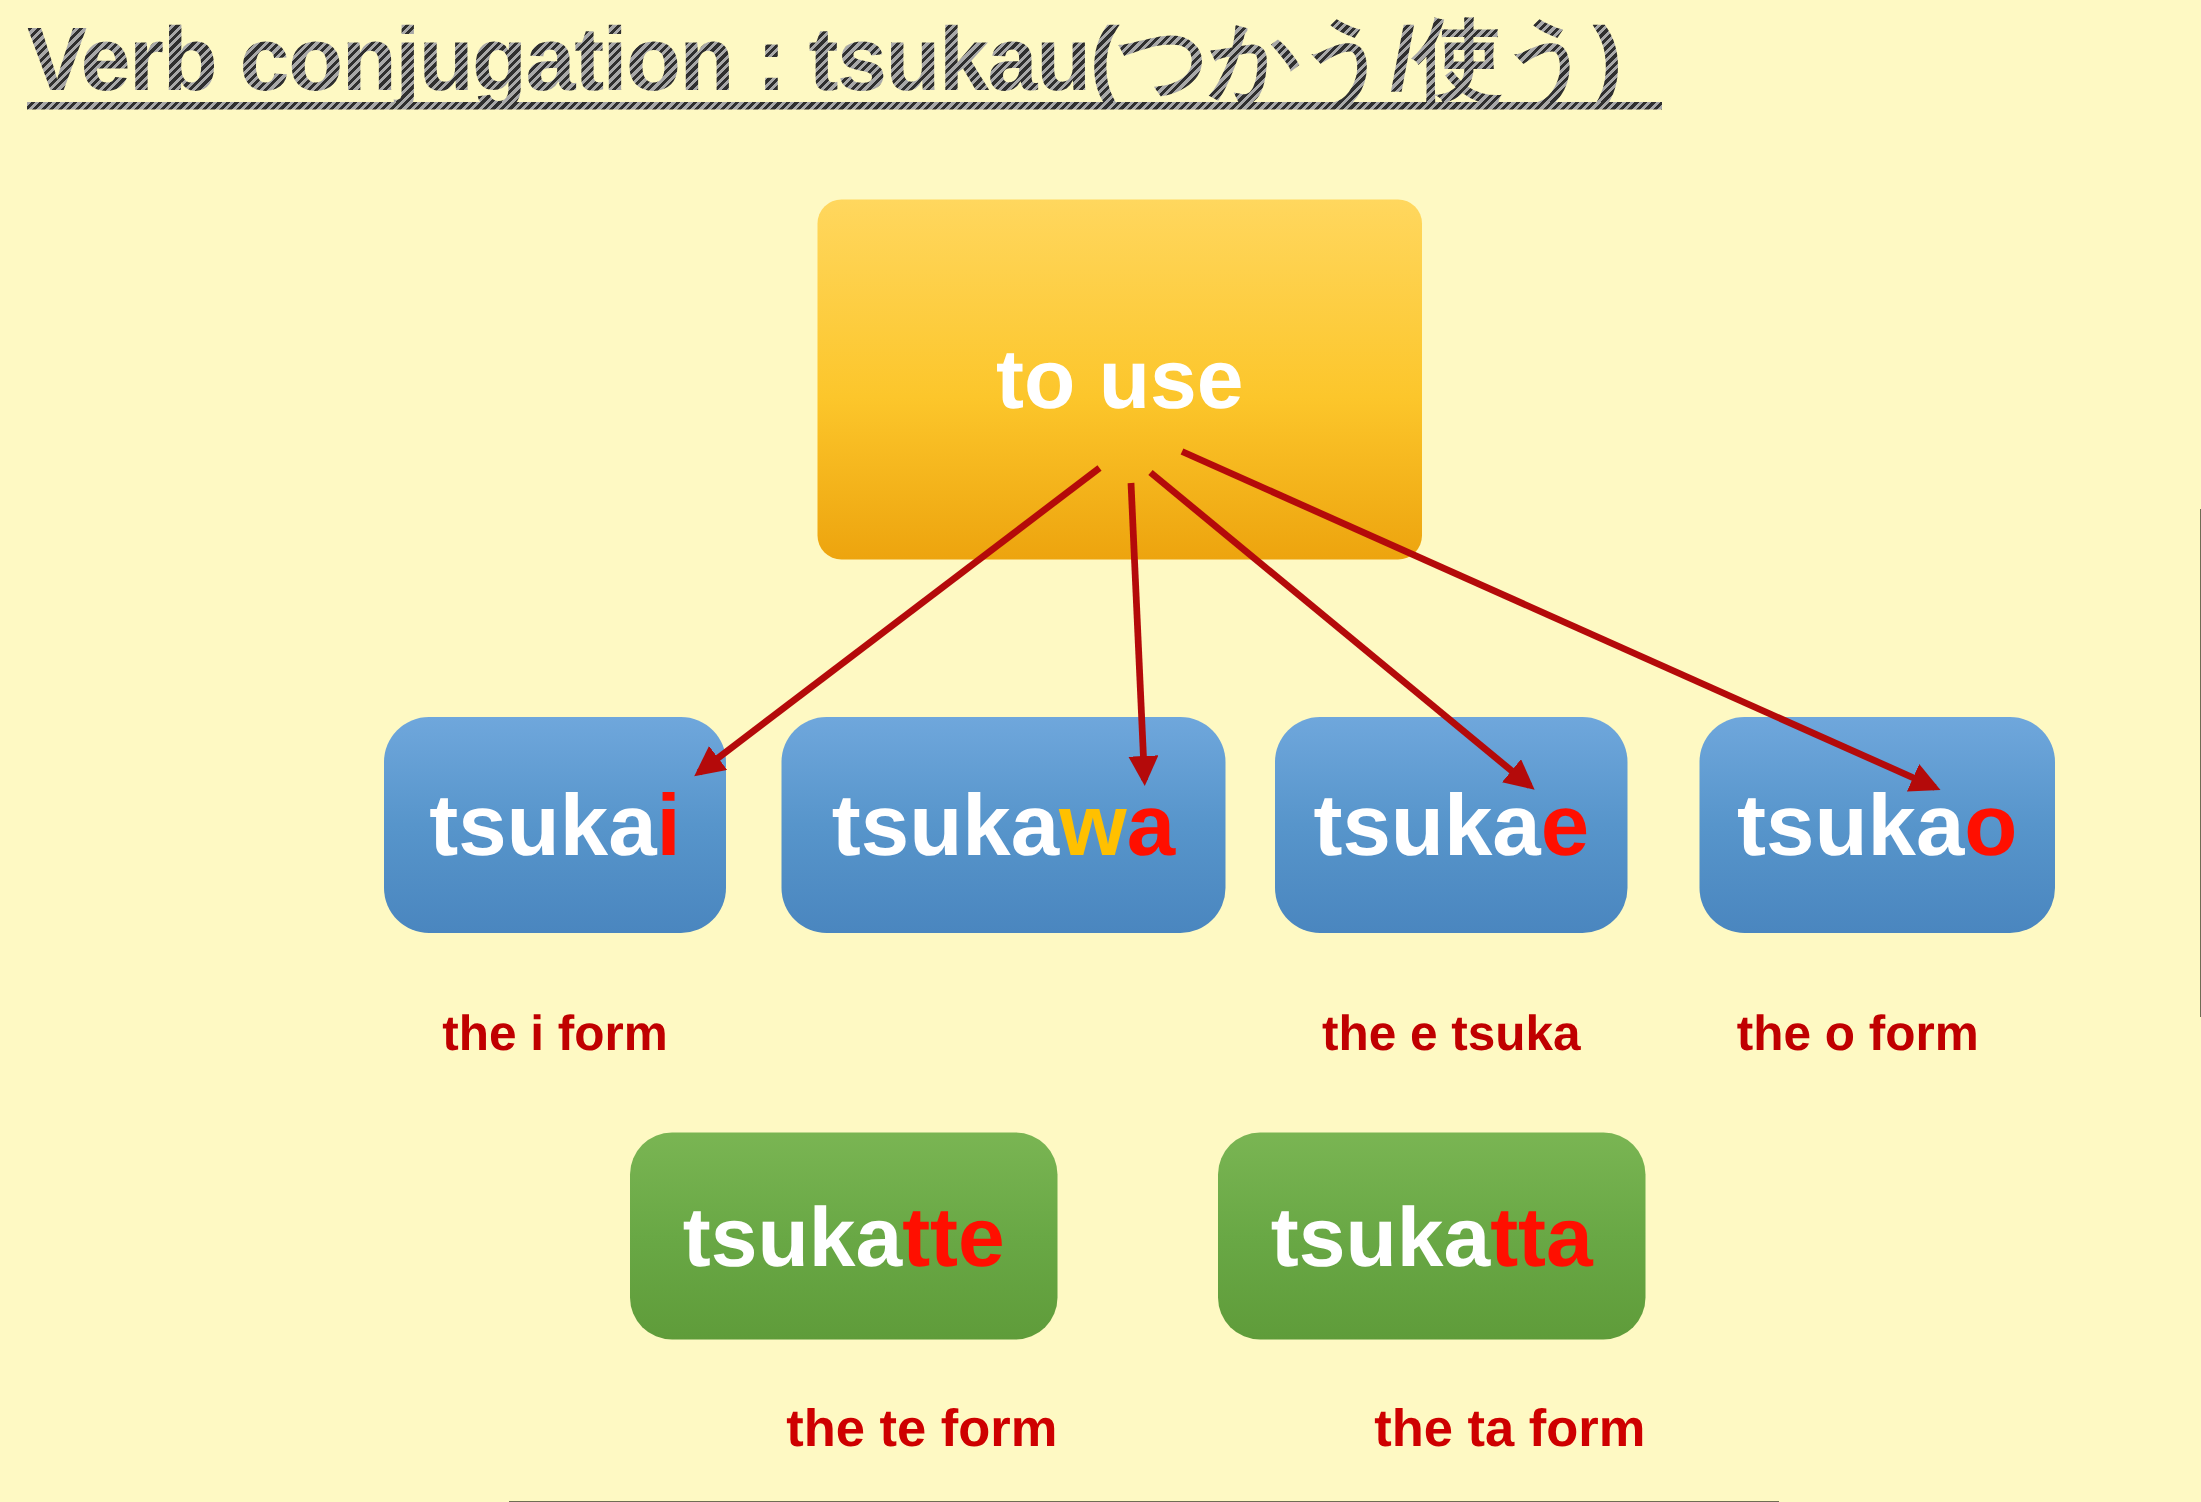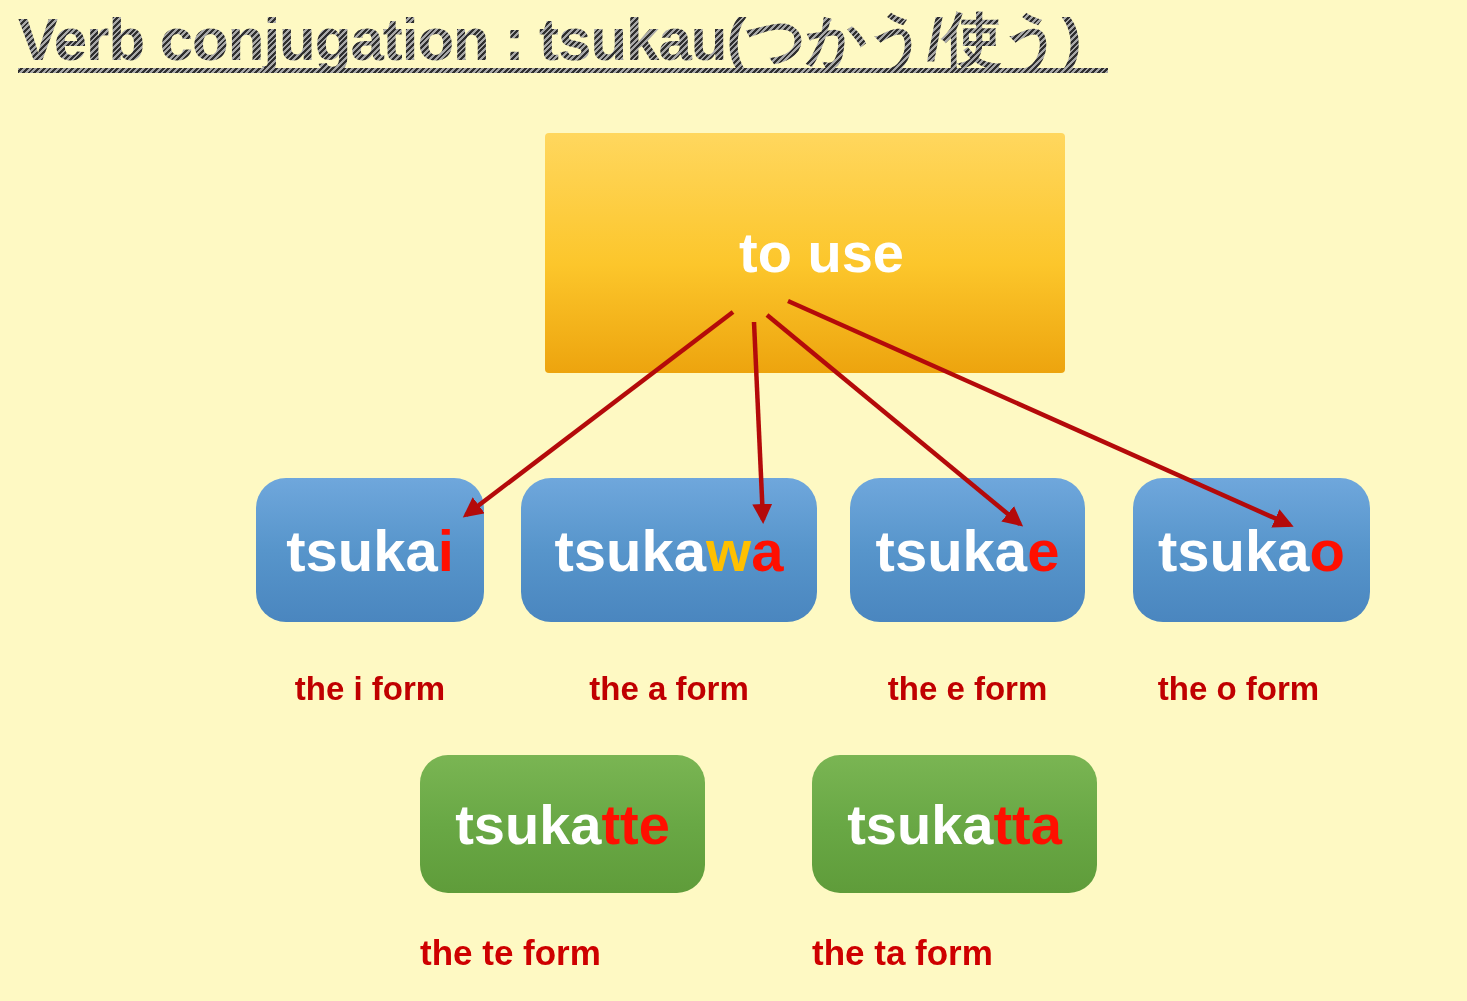--- a/index.html
+++ b/index.html
@@ -20,47 +20,47 @@
       -webkit-background-clip:text; background-clip:text;
       color:transparent;
     }
   }
   .title-underline {
     position:absolute; left:18px; top:68px; width:1090px; height:5px;
     background:repeating-linear-gradient(135deg,#a8a8a8 0px,#a8a8a8 2px,#2f2f2f 2px,#2f2f2f 4px);
   }
   
   .root-box {
-    position:absolute; left:545px; top:133px; width:487px; height:240px;
-    border-radius:4px;
+    position:absolute; left:545px; top:133px; width:403px; height:240px;
+    border-radius:16px;
     background:linear-gradient(180deg,#ffd75e 0%,#fcc62b 55%,#eda40e 100%);
     display:flex; flex-direction:column; align-items:center; justify-content:center;
     font-size:56px; font-weight:bold; color:#ffffff; line-height:1.22;
-    text-align:center; z-index:1;padding-left:33px;
+    text-align:center; z-index:1;
   }
   .root-line2 { white-space:pre; }
   .circled {
     display:inline-block; line-height:1.05;
     border:3px solid #c00000; border-radius:50%;
     padding:0 7px; margin:0 -7px;
   }
   .red  { color:#ff0f00; }
   .gold { color:#ffc000; }
   
   .u-form-label {
     position:absolute; left:1096px; top:180px;
     font-size:35px; font-weight:bold; color:#ff0000; white-space:nowrap;
   }
   .form-label {
     position:absolute; top:670px;
     font-size:33px; font-weight:bold; color:#c00000; text-align:center;
   }
   .past-label {
     position:absolute; top:933px;
-    font-size:35px; font-weight:bold; color:#ce0000; text-align:left;
+    font-size:35px; font-weight:bold; color:#ce0000; text-align:right;
   }
   
   .form-box {
     position:absolute; top:478px; height:144px; border-radius:30px;
     background:linear-gradient(180deg,#6fa7dc 0%,#5795cb 50%,#4a86bf 100%);
     display:flex; align-items:center; justify-content:center;
     font-size:58px; font-weight:bold; color:#ffffff; z-index:1;
   }
   .past-box {
     position:absolute; top:755px; height:138px; border-radius:28px;
@@ -114,22 +114,21 @@
       <span class="gold"></span>
       <span class="red">e</span>
   </div>
   <div class="form-box" style="left:1133px;width:237px;">
     <span>tsuka</span>
       <span class="gold"></span>
       <span class="red">o</span>
   </div>
 
   <div class="form-label" style="left:256px;width:228px;">the i form</div>
-  <div class="form-label" style="left:521px;width:296px;">the a form</div>
-  <div class="form-label" style="left:850px;width:235px;">the e form</div>
+  <div class="form-label" style="left:850px;width:235px;">the e tsuka</div>
   <div class="form-label" style="left:1120px;width:237px;">the o form</div>
 
   <div class="past-box" style="left:420px;width:285px;">
     <span>tsuka</span>
       <span class="red">tte</span>
   </div>
   <div class="past-box" style="left:812px;width:285px;">
     <span>tsuka</span>
       <span class="red">tta</span>
   </div>

